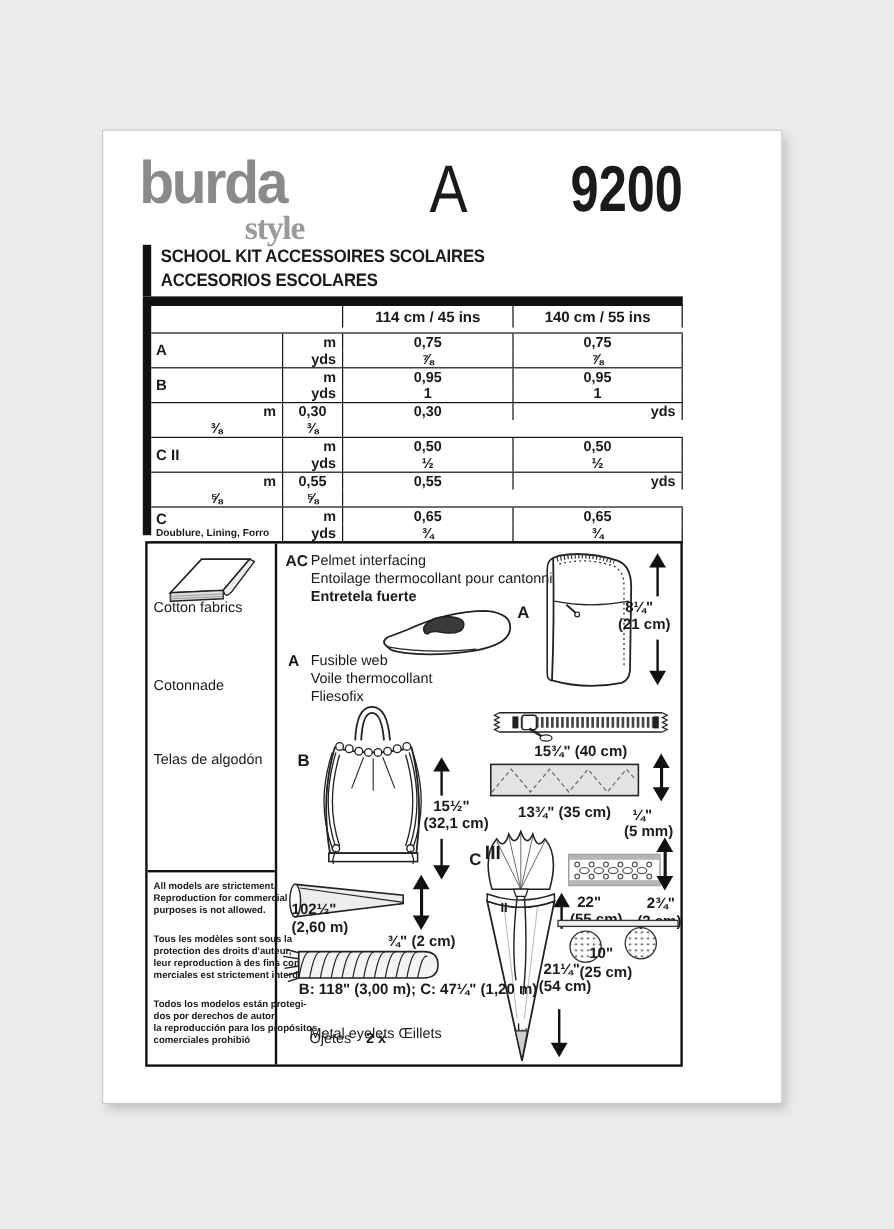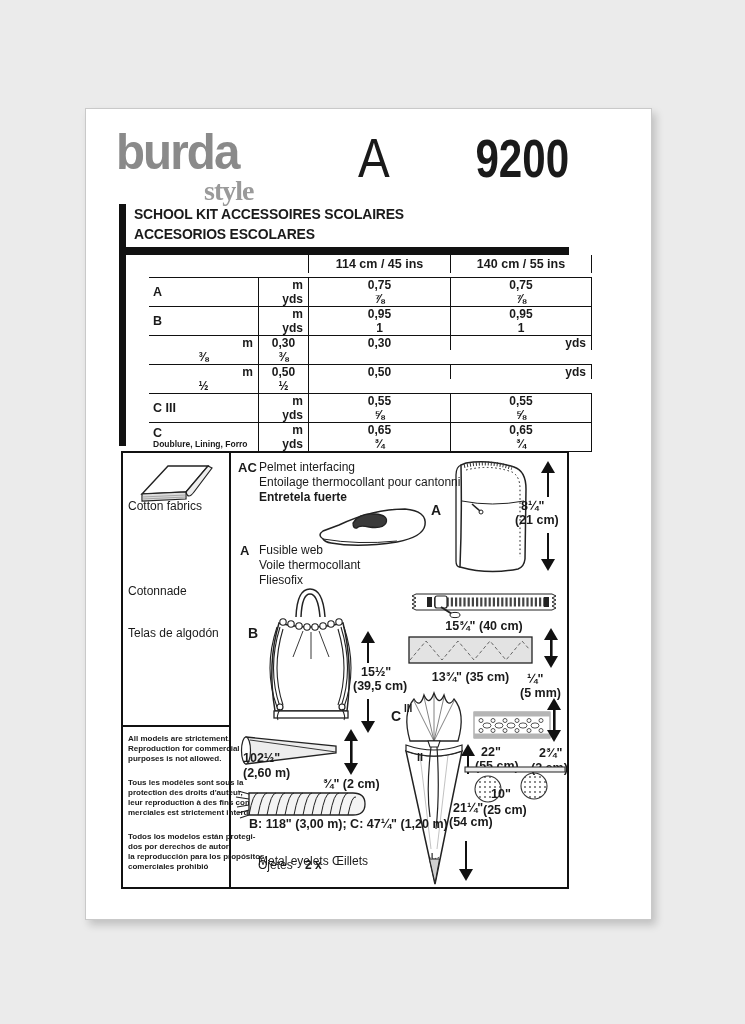--- a/index.html
+++ b/index.html
@@ -10,21 +10,21 @@
   .t{position:absolute;white-space:nowrap;color:#1a1a1a;}
   .b{font-weight:bold;}
   
   .logo{font-weight:bold;font-size:50px;letter-spacing:-2px;color:#8a8a8a;transform:scaleX(.95);transform-origin:left top;}
   .logosub{font-family:"Liberation Serif",serif;font-weight:bold;font-size:28px;color:#9a9a9a;letter-spacing:-1px;}
   .viewletter{font-size:56px;font-weight:400;transform:scaleX(.85);transform-origin:left top;}
   .patnum{font-size:54px;font-weight:bold;transform:scaleX(.78);transform-origin:right top;}
   .titleline{font-size:15px;font-weight:bold;transform:scaleX(.93);transform-origin:left top;letter-spacing:-.2px;}
   .bigrule{position:absolute;background:#111;}
   
-  .ftable{position:absolute;left:40px;top:146px;width:443px;font-weight:bold;padding-left:23px;}
+  .ftable{position:absolute;left:40px;top:146px;width:443px;font-weight:bold;}
   .fhead{display:grid;grid-template-columns:110px 50px 142px 141px;height:22px;border-bottom:1.6px solid #111;}
   .fgroup{display:grid;grid-template-columns:110px 50px 142px 141px;grid-template-rows:14px 14px;border-bottom:1.4px solid #111;}
   .fc{box-sizing:border-box;display:flex;align-items:center;justify-content:center;font-size:12px;border-right:1.2px solid #111;overflow:hidden;}
   .fc.lab{grid-row:1/3;grid-column:1;flex-direction:column;align-items:flex-start;justify-content:center;padding-left:4px;font-size:12.5px;}
   .fc.unit{justify-content:flex-end;padding-right:5px;}
   .fhead .fc{font-size:12.5px;}
   .fhead .lab{border-right:none;}
   .rsub{font-size:8.5px;font-weight:bold;line-height:9px;}
   
   .dbox{position:absolute;left:35px;top:342px;width:448px;height:438px;border:2px solid #111;box-sizing:border-box;}
@@ -105,31 +105,31 @@
           </div>
           <div class="fgroup">
             <div class="fc unit">m</div>
             <div class="fc val">0,30</div>
             <div class="fc val">0,30</div>
             <div class="fc unit">yds</div>
             <div class="fc val">⅜</div>
             <div class="fc val">⅜</div>
           </div>
           <div class="fgroup">
+            <div class="fc lab">
+              <div>C II</div>
+            </div>
             <div class="fc unit">m</div>
             <div class="fc val">0,50</div>
             <div class="fc val">0,50</div>
             <div class="fc unit">yds</div>
             <div class="fc val">½</div>
             <div class="fc val">½</div>
           </div>
           <div class="fgroup">
-            <div class="fc lab">
-              <div>C III</div>
-            </div>
             <div class="fc unit">m</div>
             <div class="fc val">0,55</div>
             <div class="fc val">0,55</div>
             <div class="fc unit">yds</div>
             <div class="fc val">⅝</div>
             <div class="fc val">⅝</div>
           </div>
           <div class="fgroup">
             <div class="fc lab">
               <div>C</div>
@@ -148,21 +148,21 @@
   <div class="dbox">
 
     <div class="sidebar">
       <svg style="left:15px;top:5px;" width="78" height="54" viewBox="0 0 78 54">
         <path d="M4 36 L30 8 L70 8 L48 34 Z" fill="#fff" stroke="#222" stroke-width="1.4"></path>
         <path d="M70 8 L74 10 L56 34 Q50 42 48 34 Z" fill="#eee" stroke="#222" stroke-width="1.2"></path>
         <path d="M4 36 L48 34 L48 41 L4 43 Z" fill="#ddd" stroke="#222" stroke-width="1.2"></path>
         <path d="M4 39 L48 37 M4 41 L48 39" stroke="#999" stroke-width=".8" fill="none"></path>
       </svg>
       <div class="t fablabel" style="left:5px;top:46px;">Cotton fabrics</div>
-      <div class="t fablabel" style="left:5px;top:111px;margin-top:20px;">Cotonnade</div>
+      <div class="t fablabel" style="left:5px;top:111px;">Cotonnade</div>
       <div class="t fablabel" style="left:5px;top:173px;">Telas de algodón</div>
       <div class="sbdivider"></div>
       <div class="t cpy" style="left:5px;top:281px;">All models are strictement.</div>
       <div class="t cpy" style="left:5px;top:291px;">Reproduction for commercial</div>
       <div class="t cpy" style="left:5px;top:301px;">purposes is not allowed.</div>
       <div class="t cpy" style="left:5px;top:325px;">Tous les modèles sont sous la</div>
       <div class="t cpy" style="left:5px;top:335px;">protection des droits d'auteur,</div>
       <div class="t cpy" style="left:5px;top:345px;">leur reproduction à des fins com-</div>
       <div class="t cpy" style="left:5px;top:355px;">merciales est strictement interdite.</div>
       <div class="t cpy" style="left:5px;top:379px;">Todos los modelos están protegi-</div>
@@ -242,36 +242,36 @@
       <path d="M40 48 L30 74 M48 49 L48 76 M56 48 L66 74" stroke="#222" stroke-width=".9" fill="none"></path>
       <path d="M14 44 Q0 86 14 124 M17 44 Q4 86 17 124 M20 46 Q8 86 20 122" stroke="#222" stroke-width="1.1" fill="none"></path>
       <path d="M81 44 Q95 86 81 124 M78 44 Q91 86 78 124 M75 46 Q87 86 75 122" stroke="#222" stroke-width="1.1" fill="none"></path>
       <rect x="11" y="128" width="74" height="7" fill="#fff" stroke="#222" stroke-width="1.3"></rect>
       <circle cx="17" cy="124" r="3" fill="#fff" stroke="#222" stroke-width="1.2"></circle>
       <circle cx="79" cy="124" r="3" fill="#fff" stroke="#222" stroke-width="1.2"></circle>
       <path d="M17 126 q-4 8 -2 11 M79 126 q4 8 2 11" stroke="#222" stroke-width="1.1" fill="none"></path>
     </svg>
     <div class="aru" style="left:238px;top:178px;height:32px;"></div>
     <div class="t meas" style="left:238px;top:212px;">15½"</div>
-    <div class="t meas" style="left:230px;top:226px;">(39,5 cm)</div>
+    <div class="t meas" style="left:230px;top:226px;">(32,1 cm)</div>
     <div class="ard" style="left:238px;top:246px;height:34px;"></div>
 
     <div class="t plabel" style="left:268px;top:255px;">C</div>
     <svg style="left:275px;top:236px;" width="72" height="200" viewBox="0 0 72 200">
       <path d="M8 62 Q36 72 64 62 L37 195 Z" fill="#fff" stroke="#222" stroke-width="1.5"></path>
       <path d="M22 66 L33 160 M50 66 L39 160" stroke="#bbb" stroke-width=".9" fill="none"></path>
       <path d="M8 56 Q36 66 64 56 L64 62 Q36 72 8 62 Z" fill="#fff" stroke="#222" stroke-width="1.2"></path>
       <path d="M12 52 Q4 24 16 10 Q22 20 26 6 Q31 18 36 4 Q41 18 46 6 Q50 20 56 10 Q68 24 60 52 Z" fill="#fff" stroke="#222" stroke-width="1.3"></path>
       <path d="M36 52 L16 12 M36 52 L26 8 M36 52 L36 6 M36 52 L46 8 M36 52 L56 12" stroke="#222" stroke-width=".8" opacity=".7"></path>
       <path d="M30 52 h12 l-2 6 h-8 Z" fill="#fff" stroke="#222" stroke-width="1.1"></path>
       <path d="M33 58 Q28 100 32 128 M39 58 Q42 104 38 140" fill="none" stroke="#222" stroke-width="1.2"></path>
       <path d="M31 168 Q36 171 42 168" fill="none" stroke="#222" stroke-width="1" stroke-dasharray="1.5 1.5"></path>
       <path d="M31.5 170 L41.5 170 L37 194 Z" fill="#cfcfcf" stroke="#222" stroke-width="1"></path>
     </svg>
-    <div class="t roman" style="left:281px;top:250px;font-size:10px;">III</div>
+    <div class="t roman" style="left:281px;top:250px;font-size:16px;">III</div>
     <div class="t roman" style="left:294px;top:298px;font-size:11px;">II</div>
     <div class="t roman" style="left:308px;top:398px;font-size:8px;">I</div>
     <div class="aru" style="left:338px;top:291px;height:30px;"></div>
     <div class="t meas" style="left:330px;top:348px;">21¼"</div>
     <div class="t meas" style="left:326px;top:362px;">(54 cm)</div>
     <div class="ard" style="left:336px;top:388px;height:40px;"></div>
 
     <svg style="left:350px;top:256px;" width="78" height="32" viewBox="0 0 78 32">
       <rect x="1" y="3" width="76" height="26" fill="#fff" stroke="#888" stroke-width="1"></rect>
       <rect x="1" y="3" width="76" height="4.5" fill="#b5b5b5"></rect>

